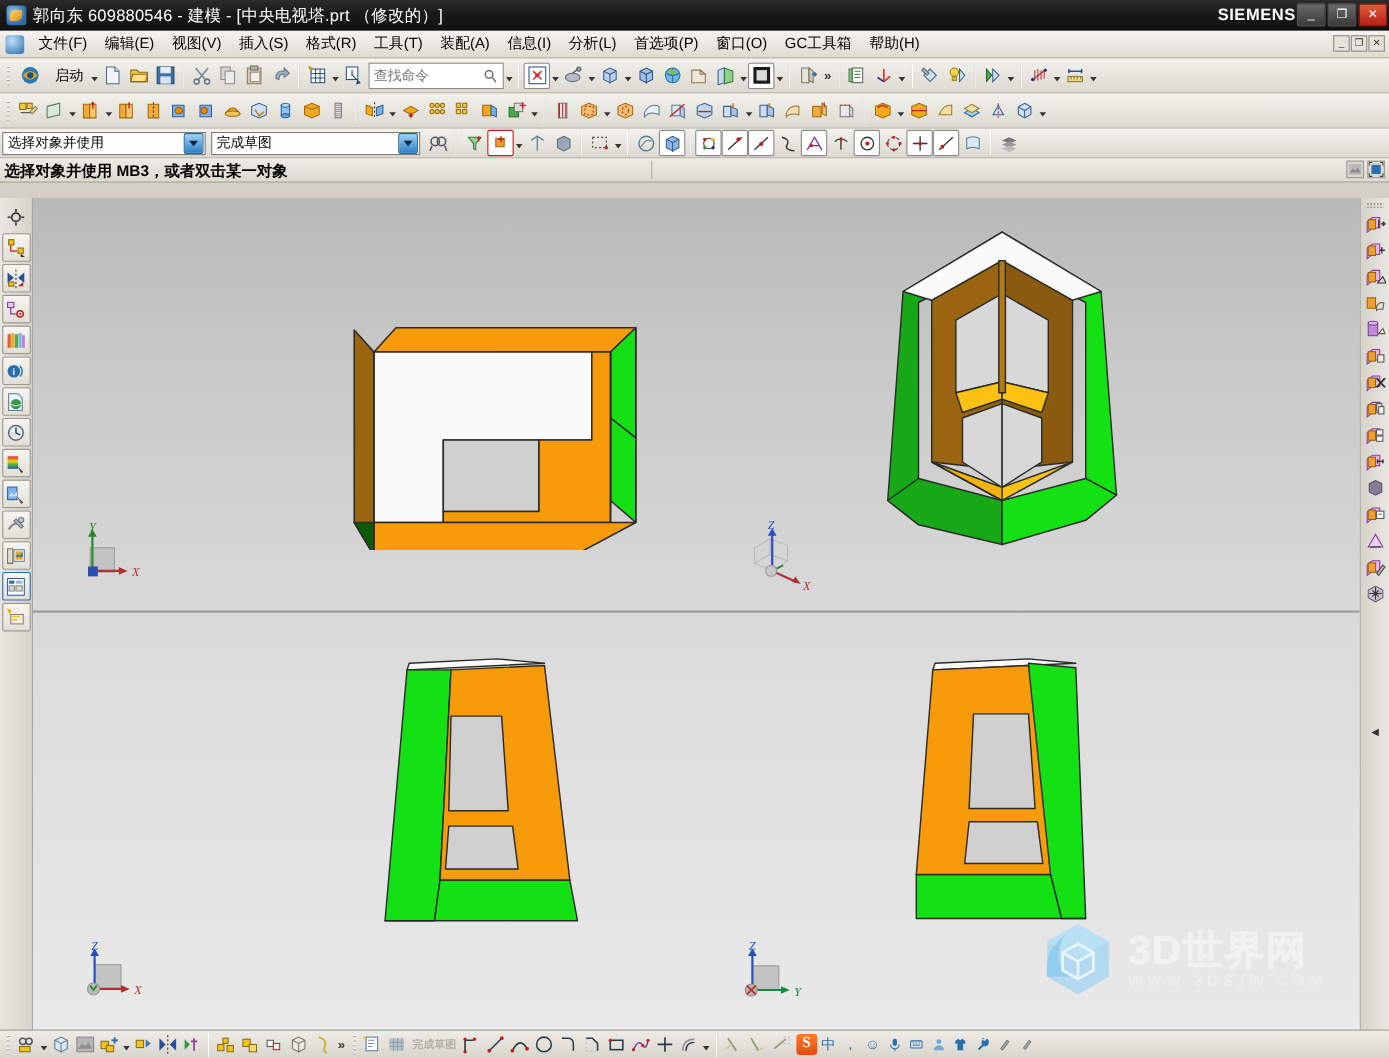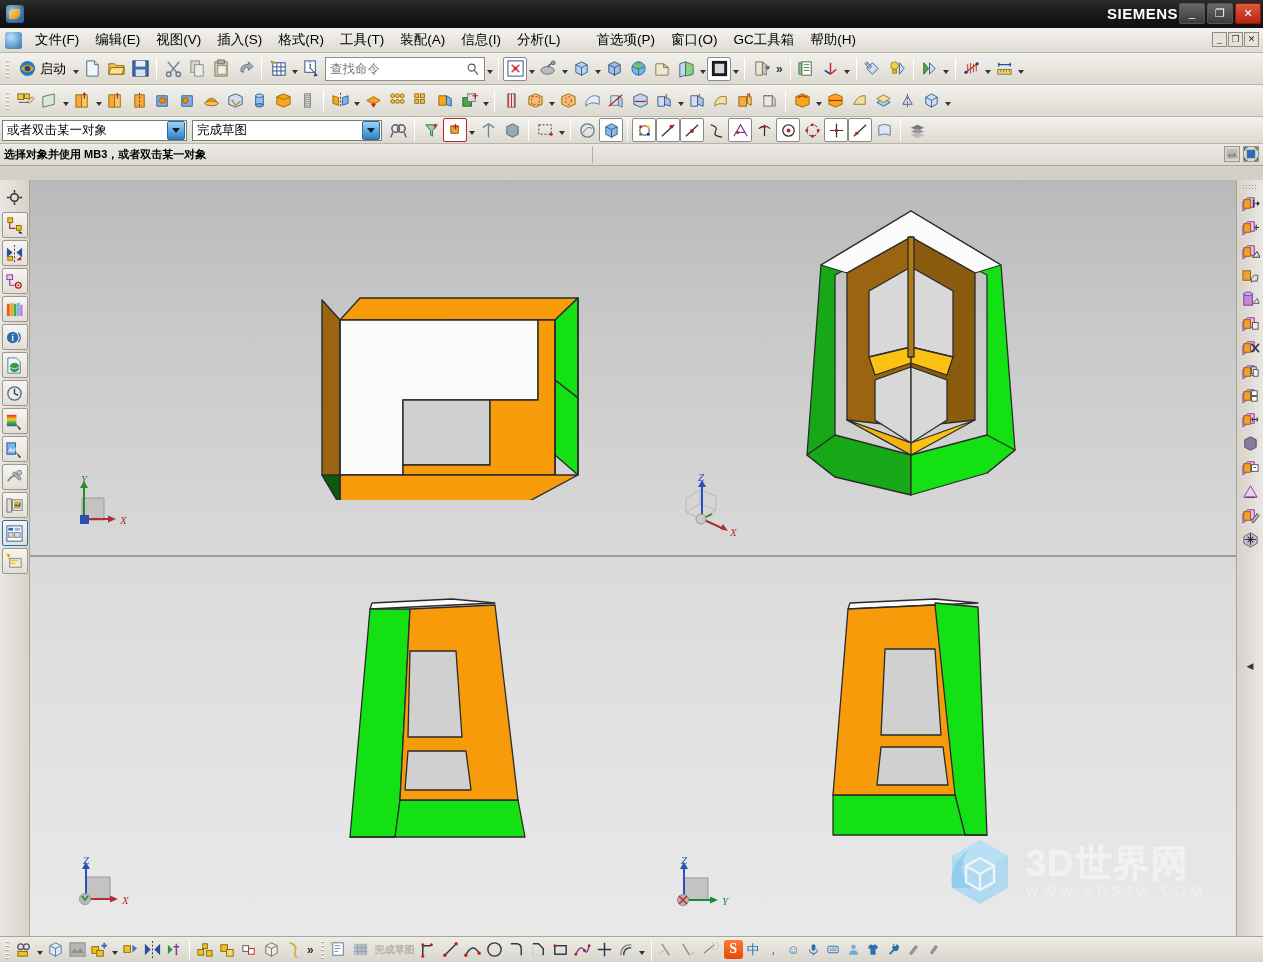--- a/index.html
+++ b/index.html
@@ -90,25 +90,25 @@
   .tbtn {
     width: 24px; height: 24px; flex:none;
     display:flex; align-items:center; justify-content:center;
     position: relative; border: 1px solid transparent; border-radius:2px;
   }
   .tbtn.boxed { border:1px solid #8a8a8a; background:#fff; }
   .caret { width:9px;height:24px;flex:none;display:flex;align-items:flex-end;justify-content:center;padding-bottom:7px; }
   .caret::after{ content:""; border-left:3px solid transparent;border-right:3px solid transparent;border-top:4px solid #333; }
   .ic { width:19px;height:19px; display:block; }
 
-  #startbtn { display:flex; align-items:center; gap:3px; padding:1px 4px; flex:none; }
+  #startbtn { display:flex; align-items:center; gap:13px; padding:1px 4px; flex:none; }
   #startbtn .lbl { font-size:13px; }
 
   #findbox {
-    width: 160px; height: 21px; background:#fff; border:1px solid #8f8b82;
+    width: 123px; height: 21px; background:#fff; border:1px solid #8f8b82;
     display:flex; align-items:center; padding:11px 4px; margin-left:2px; flex:none;
   }
   #findbox input {
     border:none; outline:none; width:100%; font-size:12.5px; color:#999;
     font-family:"Liberation Sans",sans-serif; background:transparent;
   }
 
   
   #selbar {
     height: 27px; display:flex; align-items:center;
@@ -125,24 +125,24 @@
     background: linear-gradient(to bottom,#9fd3f7,#2f7fc4);
     border:1px solid #2a6a9c; border-radius:2px; margin:0 1px;
     display:flex;align-items:center;justify-content:center;
   }
   .combo .carrow::after{ content:""; border-left:4px solid transparent;border-right:4px solid transparent;border-top:5px solid #04263f; }
   #combo1 { width: 185px; margin-right:5px;}
   #combo2 { width: 190px; margin-right:4px;}
 
   
   #statusbar {
-    height: 22px; display:flex; align-items:center;
+    height: 22px; display:flex; align-items:flex-end;
     background: linear-gradient(to bottom,#ecebe6,#dcd9d0);
     border-bottom:1px solid #a9a59b;
-    font-size:11px; font-weight:bold; padding-left:4px; position:relative;
+    font-size:14px; font-weight:bold; padding-left:4px; position:relative;
   }
   #statusbar .divline { position:absolute; left:592px; top:2px; bottom:2px; width:1px; background:#b3afa5; }
   #statusbar .sb-right { position:absolute; right:4px; top:2px; display:flex; gap:3px; }
   #statusbar .sb-right .sbtn { width:16px;height:16px;border:1px solid #9a968d;background:#dcd9d0; }
 
   
   #mainarea {
     position:absolute; left:0; top:180px; right:0; bottom:26px;
     display:flex;
   }
@@ -209,40 +209,41 @@
   #wm-text .l2 { font-size:14px; color:#f0f0f0; letter-spacing:4.2px; line-height:17px;}
 
   
   .triad { position:absolute; }
 </style>
 </head>
 <body>
 
 <div id="titlebar">
   <div class="tb-icon"></div>
+  <div id="title-text">郭向东 609880546 - 建模 - [中央电视塔.prt （修改的）]</div>
   <div id="siemens">SIEMENS</div>
   <div class="win-btns">
     <div class="win-btn">_</div>
     <div class="win-btn">❐</div>
     <div class="win-btn close">✕</div>
   </div>
 </div>
 
 <div id="menubar">
   <div class="app-dot"></div>
   <div class="menu-item">文件(F)</div>
   <div class="menu-item">编辑(E)</div>
   <div class="menu-item">视图(V)</div>
   <div class="menu-item">插入(S)</div>
   <div class="menu-item">格式(R)</div>
   <div class="menu-item">工具(T)</div>
   <div class="menu-item">装配(A)</div>
   <div class="menu-item">信息(I)</div>
   <div class="menu-item">分析(L)</div>
-  <div class="menu-item" style="margin-left:20px">首选项(P)</div>
+  <div class="menu-item" style="">首选项(P)</div>
   <div class="menu-item">窗口(O)</div>
   <div class="menu-item">GC工具箱</div>
   <div class="menu-item">帮助(H)</div>
   <div class="mdi-btns">
     <div class="mdi-btn">_</div>
     <div class="mdi-btn">❐</div>
     <div class="mdi-btn">✕</div>
   </div>
 </div>
 
@@ -685,21 +686,21 @@
       <svg class="ic" viewBox="0 0 20 20">
         <path d="M10 3l6 3.5v7L10 17l-6-3.5v-7z" fill="#cfe0f5" stroke="#3a5f8a"></path>
         <path d="M4 6.5l6 3.5 6-3.5M10 10v7" fill="none" stroke="#3a5f8a"></path>
       </svg>
     </div>
   <div class="caret"></div>
 </div>
 
 <div id="selbar">
   <div class="combo" id="combo1">
-    <span class="ctext">或者双击某一对象</span>
+    <span class="ctext">选择对象并使用</span>
     <span class="carrow"></span>
   </div>
   <div class="combo" id="combo2">
     <span class="ctext">完成草图</span>
     <span class="carrow"></span>
   </div>
   <div class="tbtn">
       <svg class="ic" viewBox="0 0 20 20">
         <circle cx="7" cy="8" r="4" fill="none" stroke="#556" stroke-width="1.5"></circle>
         <circle cx="13" cy="8" r="4" fill="none" stroke="#556" stroke-width="1.5"></circle>

